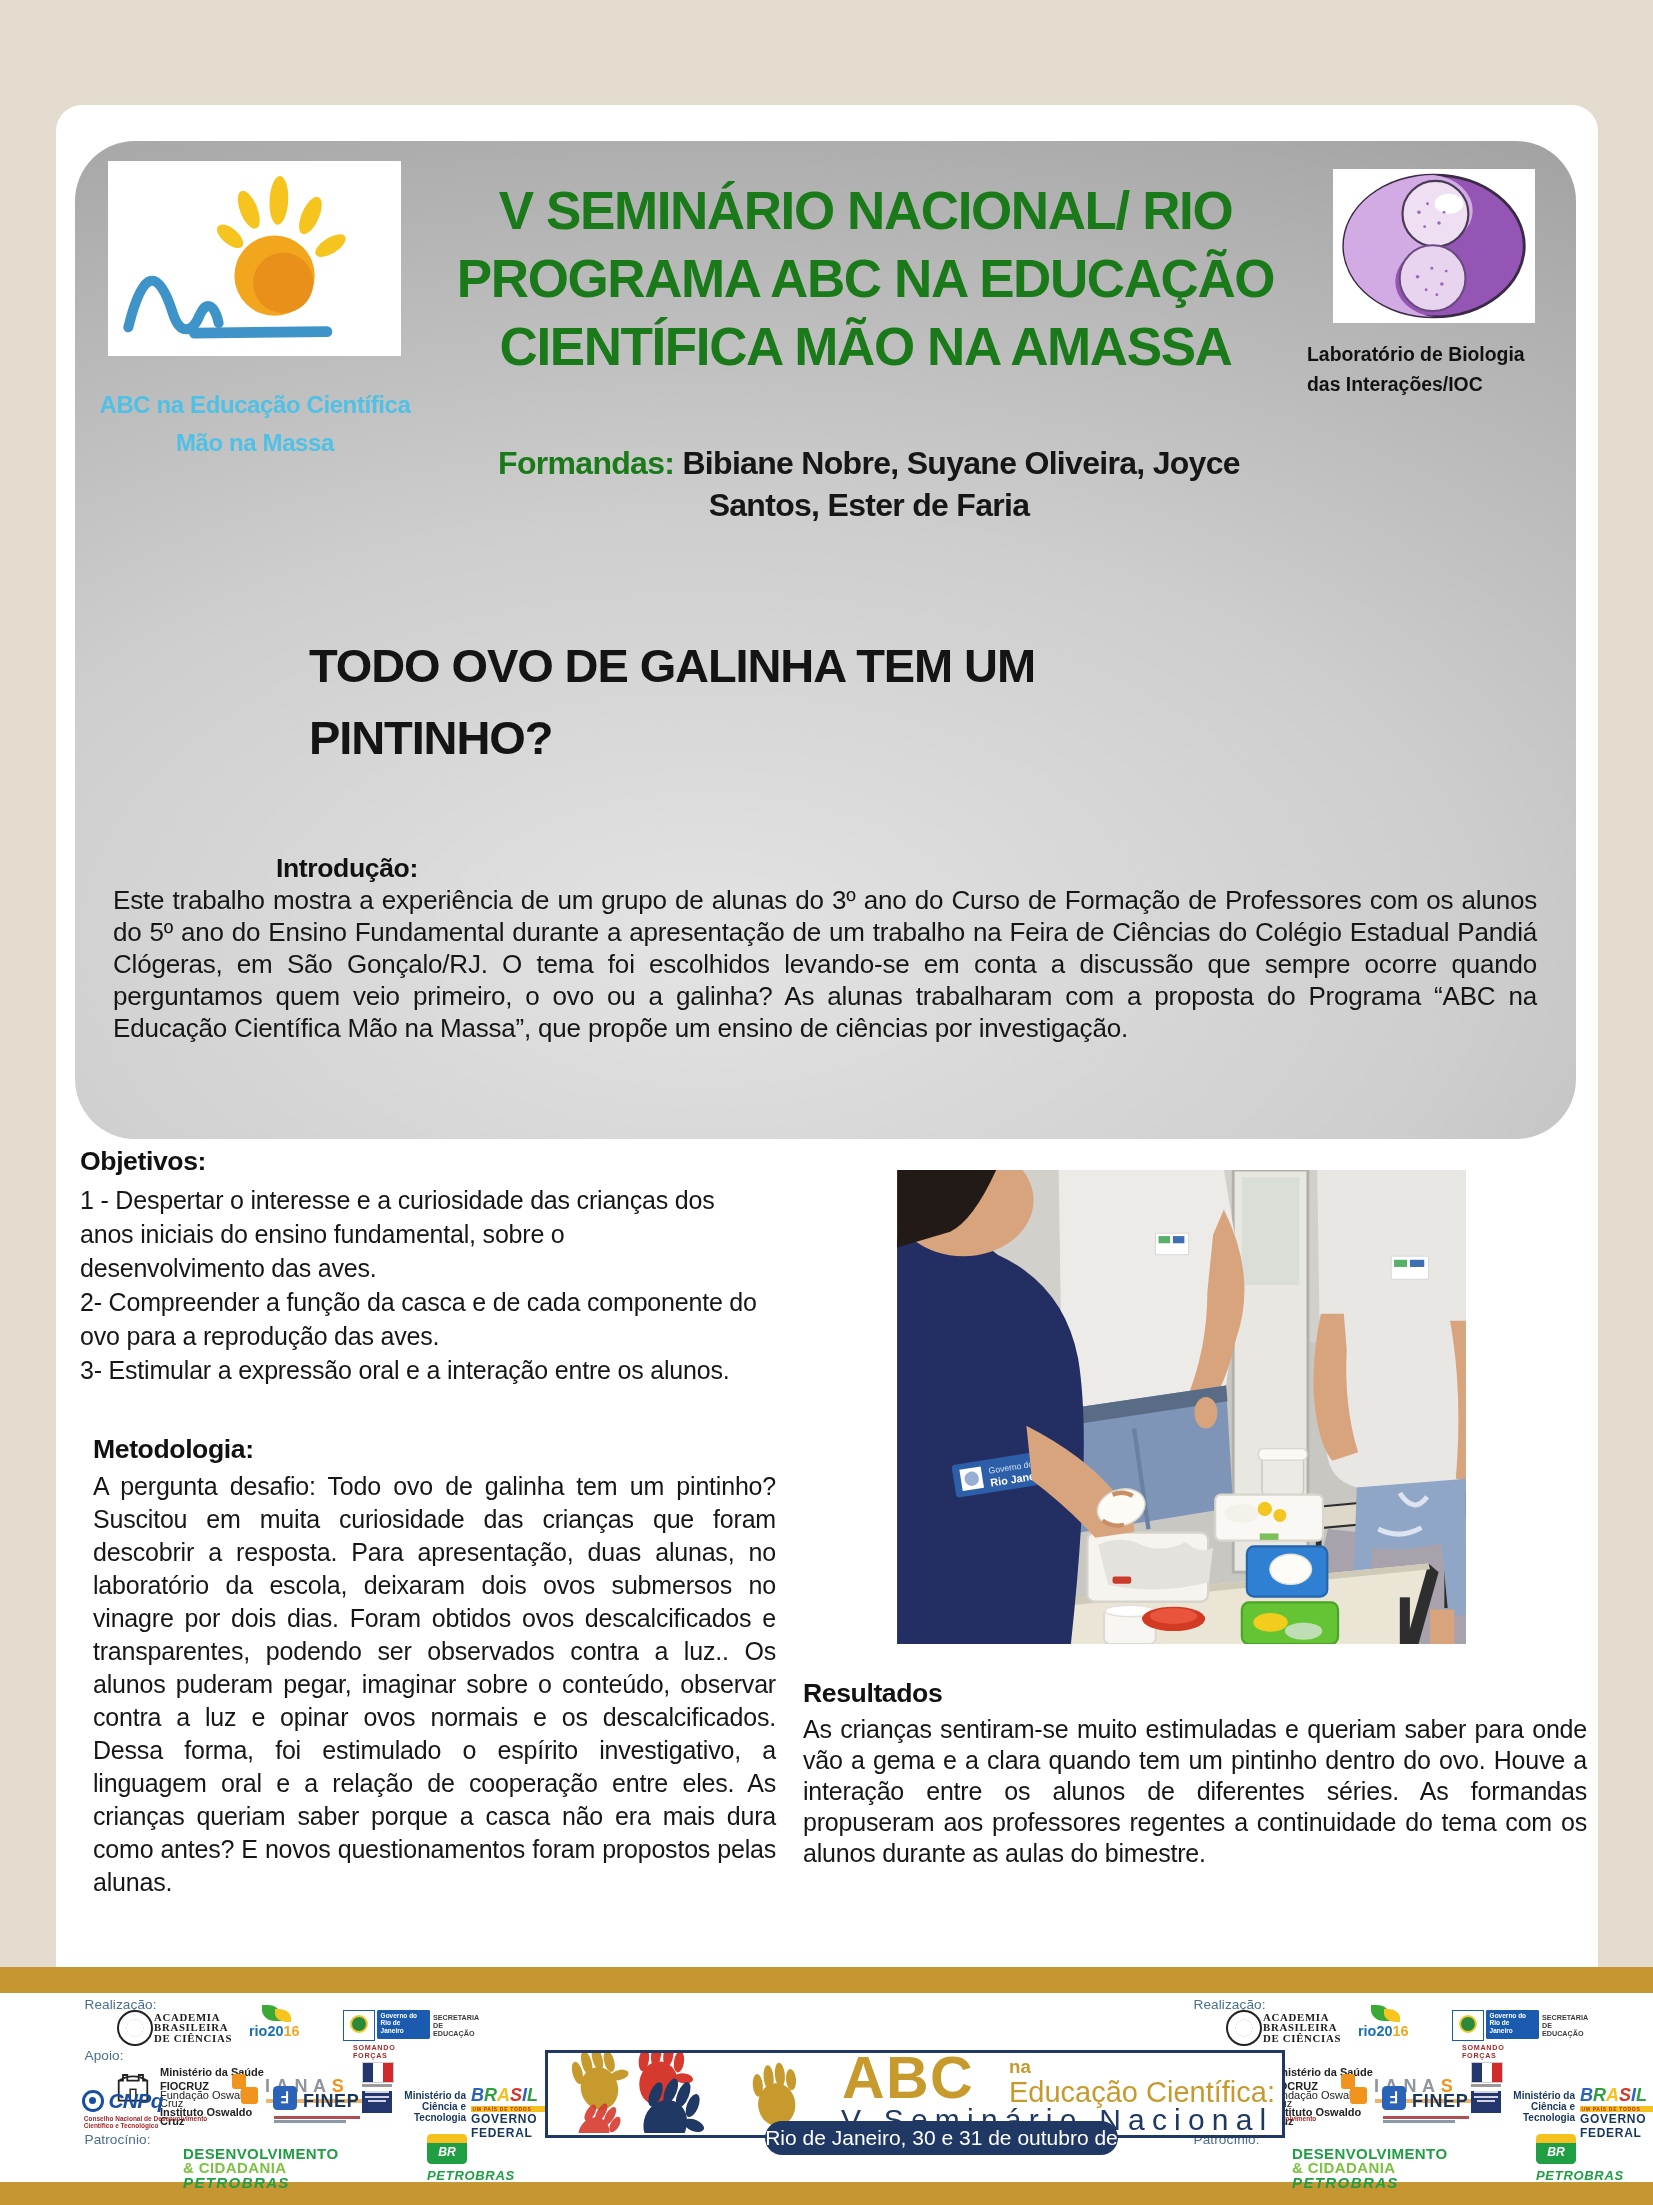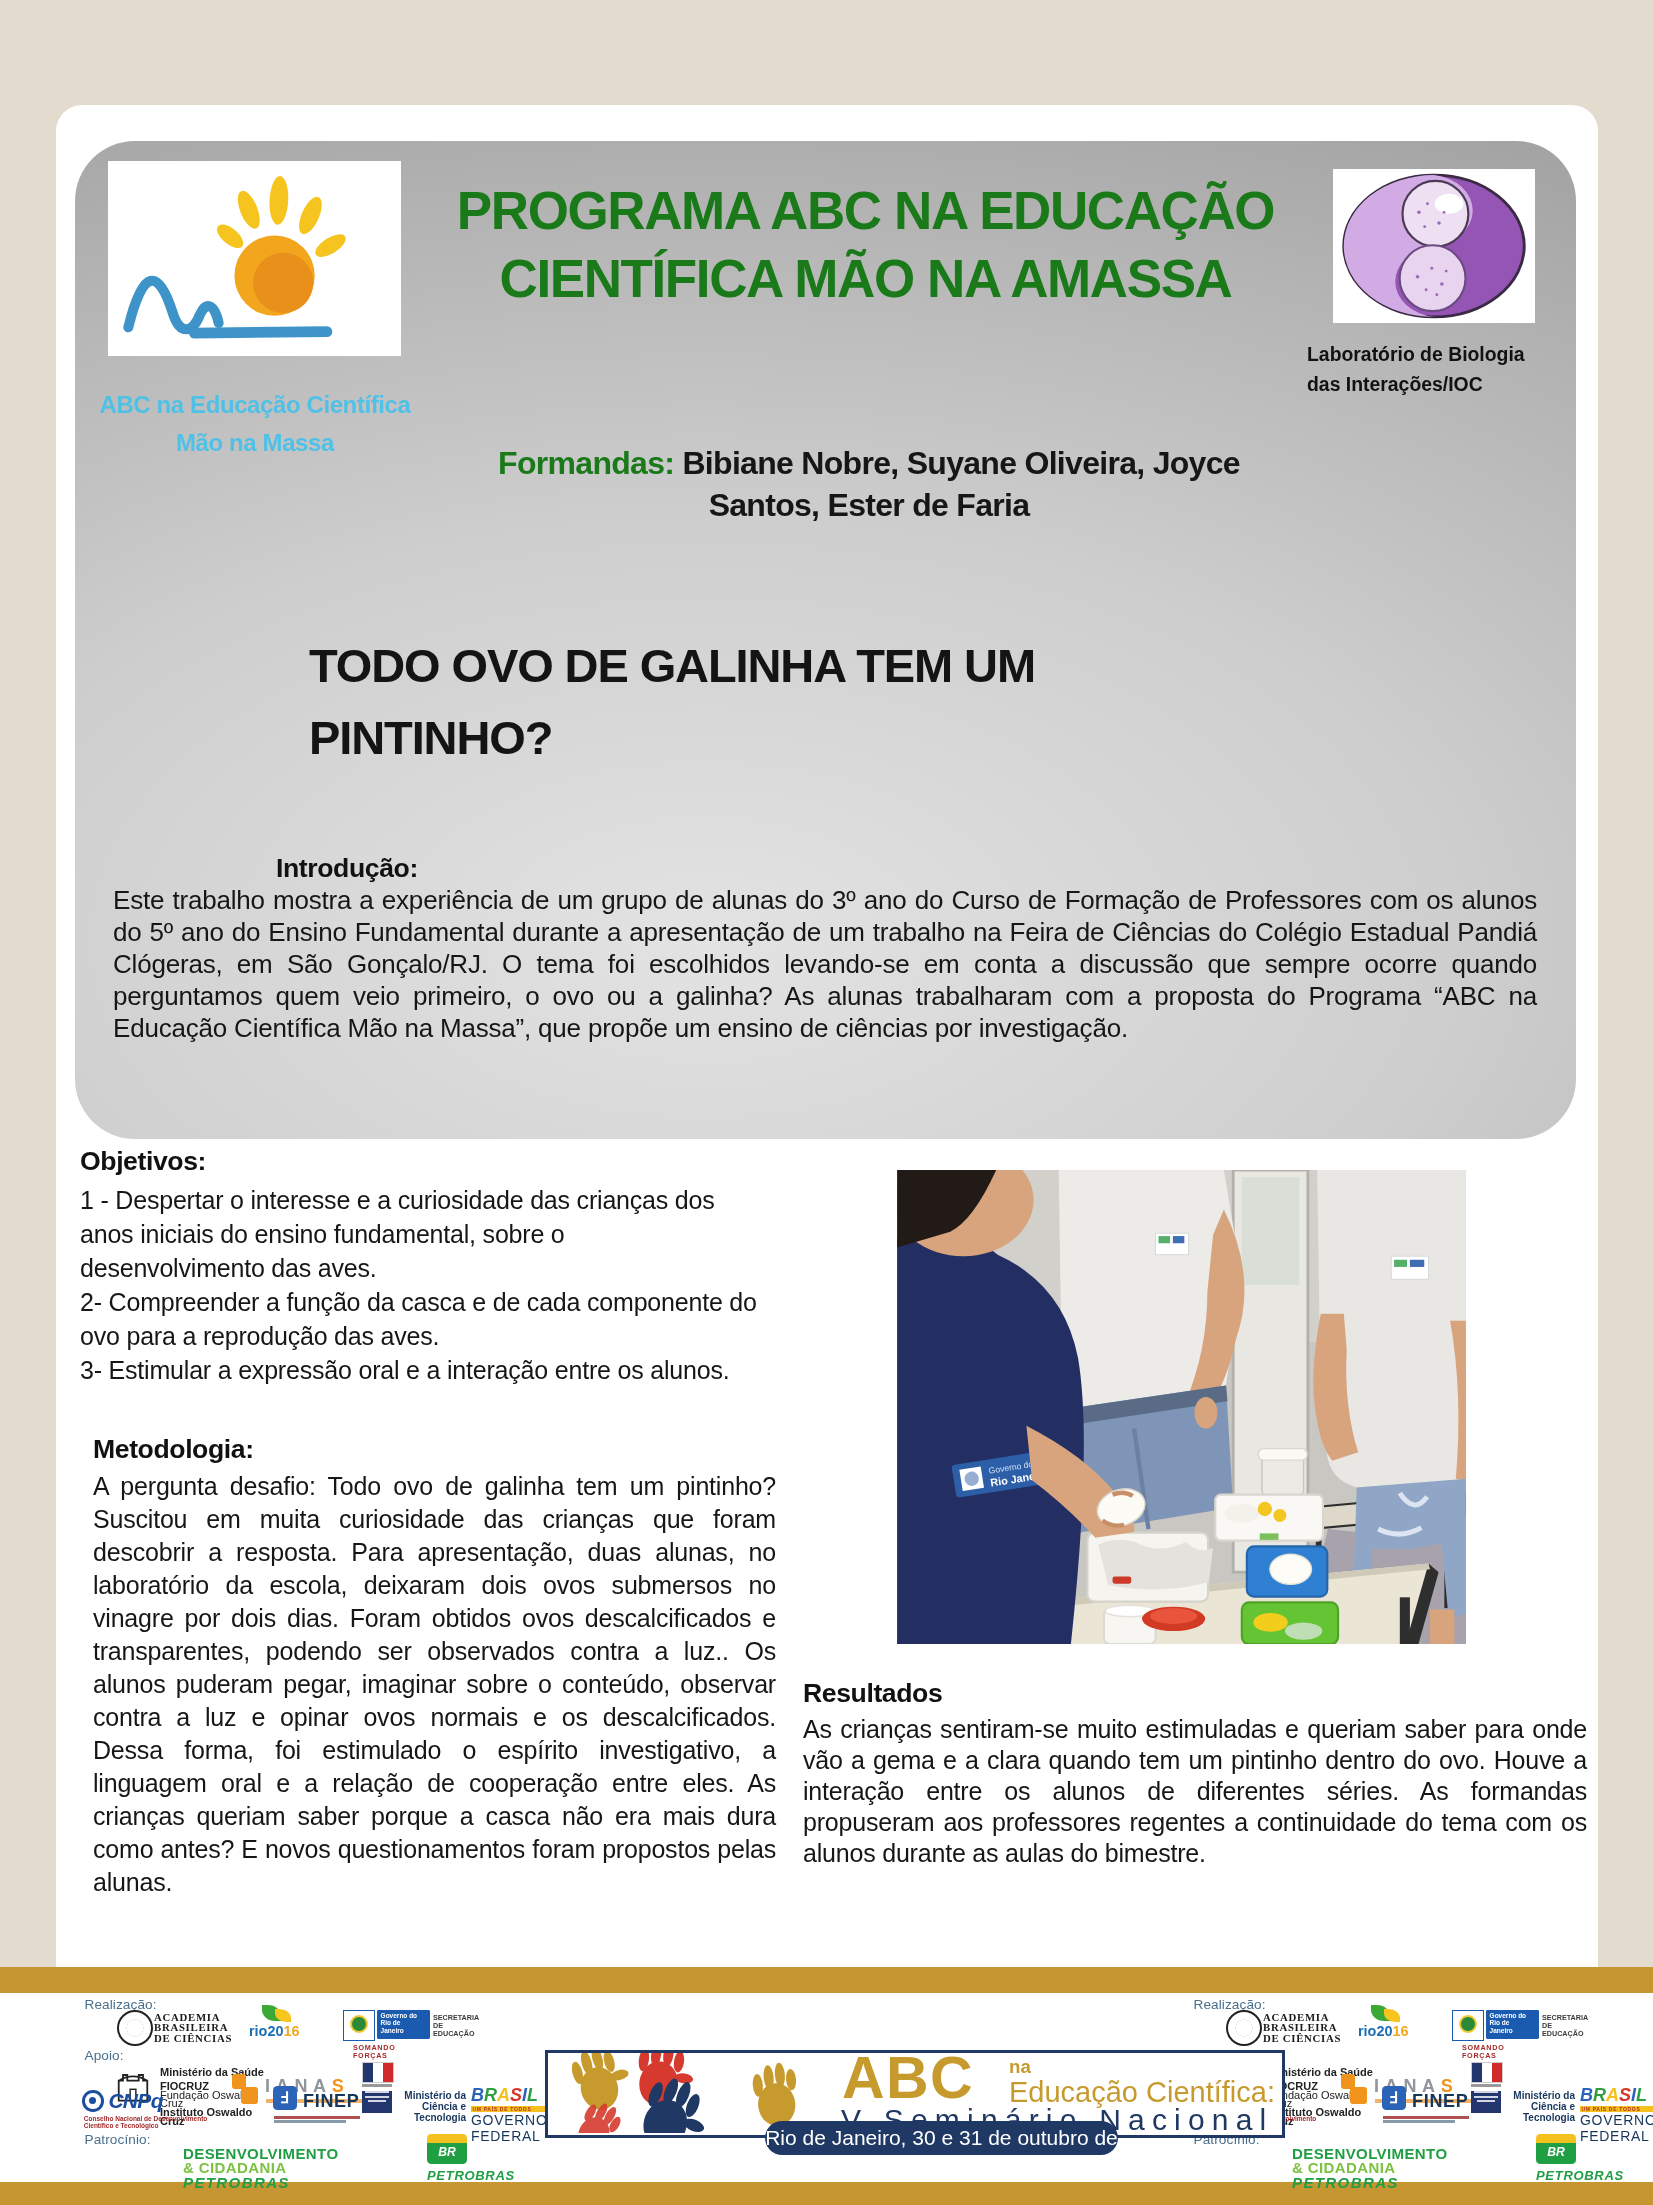--- a/index.html
+++ b/index.html
@@ -45,21 +45,21 @@
   .minitxt{font-size:7.2px;line-height:8px;font-weight:bold;color:#3a3a3a;}
   .redtxt{color:#a42a2a;}
   .fio-txt{font-size:11px;line-height:8.6px;color:#222;}
   .ianas-t{font-size:18px;letter-spacing:5.7px;color:#8f959b;font-weight:bold;}
   .ianas-t .or{color:#f0941e;}
   .orsq{background:#f0941e;border-radius:2.9px;}
   .cnpq-t{font-size:21px;font-weight:bold;font-style:italic;color:#1a4fa0;letter-spacing:-0.7px;}
   .finep-t{font-size:18px;font-weight:bold;color:#17365d;letter-spacing:0.7px;}
   .mct-t{font-size:10px;line-height:10.8px;font-weight:bold;color:#17365d;text-align:right;}
   .brasil-t{font-size:18px;font-weight:bold;font-style:italic;letter-spacing:0px;}
-  .gf-t{font-size:14px;font-weight:normal;color:#17365d;letter-spacing:0.7px;}
+  .gf-t{font-size:12px;font-weight:bold;color:#17365d;letter-spacing:0.7px;}
   .upt{font-size:5px;font-weight:bold;color:#b03030;background:#f5c11e;padding:0 1.4px;letter-spacing:0.7px;}
   .pdc{font-weight:bold;line-height:14.4px;font-size:15px;letter-spacing:0.4px;}
   .pdc .g1{color:#1f9e43;margin-top:8px;} .pdc .g2{color:#7cc242;} .pdc .g3{color:#1f9e43;font-style:italic;letter-spacing:1.4px;}
   .brlogo{width:40px;height:30px;border-radius:4.3px;overflow:hidden;}
   .brlogo .y{height:9.3px;background:#f5c11e;} .brlogo .g{height:21px;background:#1f9e43;color:#fff;font-weight:bold;font-style:italic;font-size:12.2px;text-align:center;line-height:19.4px;}
   .petro-t{font-size:13px;font-weight:bold;font-style:italic;color:#1f9e43;letter-spacing:0.7px;}
   .microbar{height:2.9px;margin-top:1.4px;background:#9a9a9a;}
   
   .banner{left:545px;top:2050px;width:740px;height:88px;background:#fff;border:3.6px solid #1f3864;box-sizing:border-box;}
   .banner-abc{left:294px;top:-8.6px;font-size:59px;font-weight:bold;color:#c79a2e;letter-spacing:1.4px;}
@@ -92,20 +92,21 @@
       <circle cx="232" cy="160" r="56" fill="#f2a61e"></circle>
       <circle cx="244" cy="170" r="42" fill="#e8901a"></circle>
       <path d="M28 232 C48 150 70 148 90 212 C100 244 118 240 128 214 C136 196 148 198 154 226" fill="none" stroke="#3e93c8" stroke-width="14" stroke-linecap="round"></path>
       <path d="M120 240 L305 238" stroke="#3e93c8" stroke-width="15" stroke-linecap="round"></path>
     </svg>
   </div>
   <div class="abs abc-caption" style="top:391px;">ABC na Educação Científica</div>
   <div class="abs abc-caption" style="top:429px;">Mão na Massa</div>
 
   <div class="abs event-title">
+    <div>V SEMINÁRIO NACIONAL/ RIO</div>
     <div>PROGRAMA ABC NA EDUCAÇÃO</div>
     <div>CIENTÍFICA MÃO NA AMASSA</div>
   </div>
   <div class="abs formandas">
     <div><span class="grn">Formandas:</span><span> Bibiane Nobre, Suyane Oliveira, Joyce</span></div>
     <div>Santos, Ester de Faria</div>
   </div>
 
   <div class="abs logo-box lab-logo-box">
     <svg width="202" height="154" viewBox="0 0 282 214">

